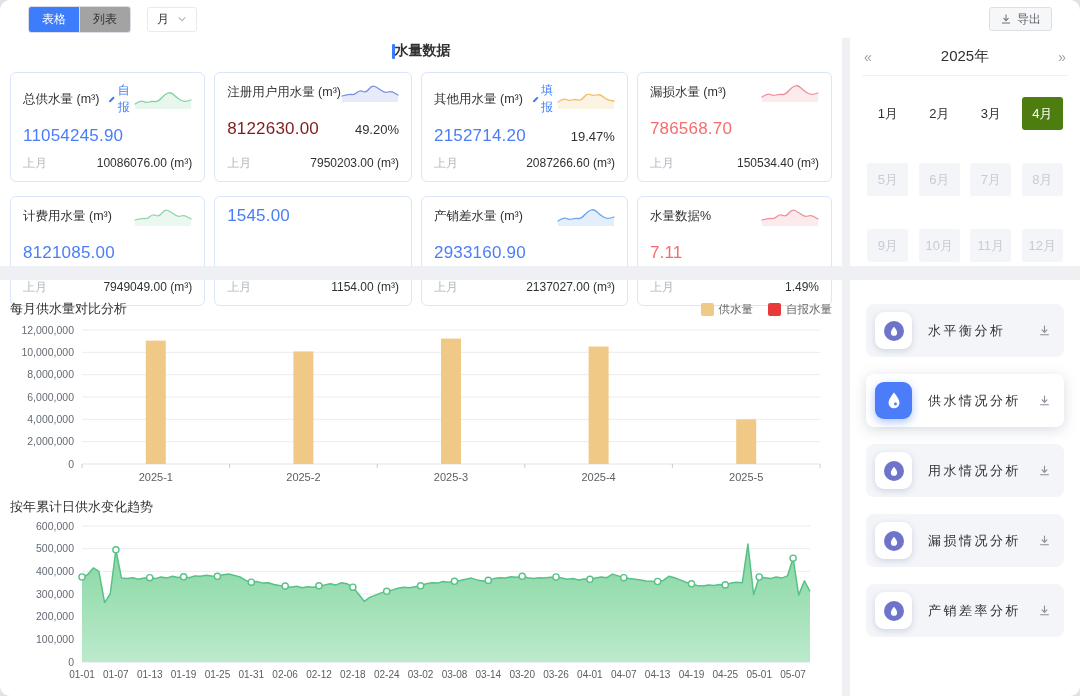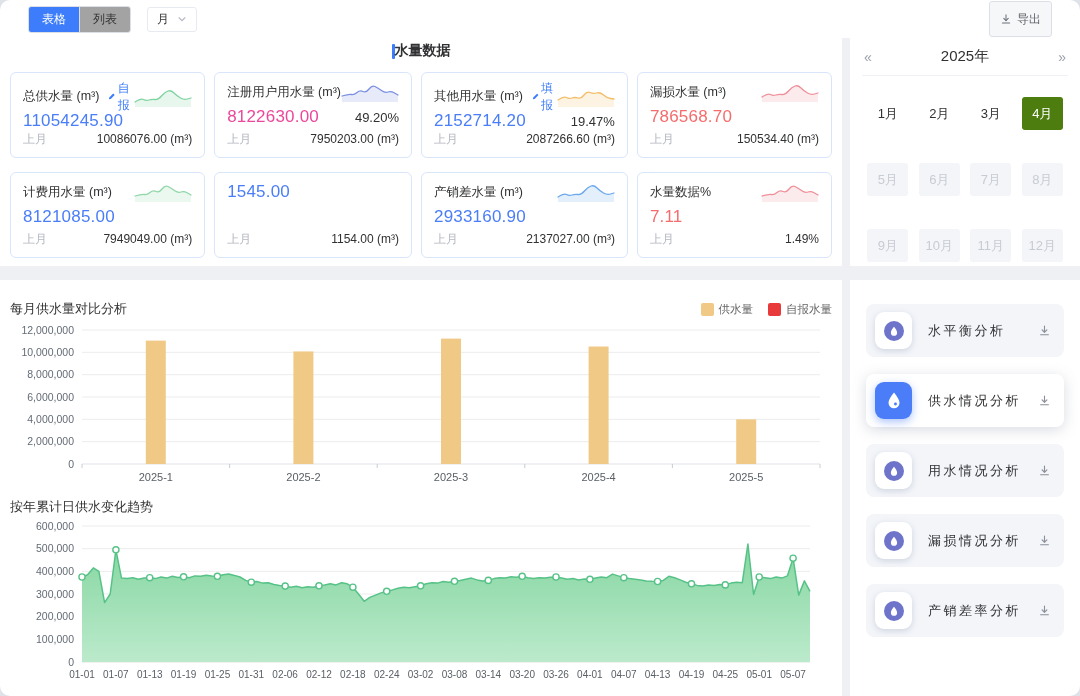--- a/index.html
+++ b/index.html
@@ -9,34 +9,34 @@
     position:relative;overflow:hidden;
   }
   .app{position:absolute;inset:0;background:#fff;border-radius:10px;overflow:hidden;display:flex;flex-direction:column;}
   
   .topbar{height:38px;display:flex;align-items:center;padding:0 28px;gap:16px;flex:0 0 auto;}
   .seg{display:flex;border:1px solid #dcdfe6;border-radius:3px;overflow:hidden;height:25px;}
   .seg button{border:none;background:#a3a3a3;color:#333;font-size:12px;padding:0 13px;cursor:pointer;font-family:inherit;}
   .seg button.active{background:#3d7dfb;color:#fff;}
   .seg button + button{border-left:1px solid #dcdfe6;}
   .select-box{height:25px;box-sizing:border-box;border:1px solid #e7eaf0;border-radius:3px;background:#fff;display:flex;align-items:center;gap:8px;padding:0 9px;font-size:12px;color:#333;cursor:pointer;}
-  .export-btn{margin-left:auto;height:36px;border:1px solid #dcdfe6;background:#f6f7f9;border-radius:3px;display:flex;align-items:center;gap:5px;padding:0 10px;font-size:12px;color:#5f6368;cursor:pointer;font-family:inherit;}
+  .export-btn{margin-left:auto;height:24px;border:1px solid #dcdfe6;background:#f6f7f9;border-radius:3px;display:flex;align-items:center;gap:5px;padding:0 10px;font-size:12px;color:#5f6368;cursor:pointer;font-family:inherit;}
   
   .main{flex:1;display:flex;min-height:0;}
   .left-col{flex:1;display:flex;flex-direction:column;min-width:0;}
   .right-col{width:230px;flex:0 0 auto;display:flex;flex-direction:column;}
   .v-gap{width:8px;background:#eef0f4;flex:0 0 auto;}
   .h-gap{height:14px;background:#eef0f4;flex:0 0 auto;}
   
   .cards-panel{height:228px;box-sizing:border-box;padding:2px 10px 0;}
   .section-head{display:flex;align-items:center;margin:2px 0 12px;justify-content:center;}
   .section-bar{width:3px;height:15px;background:#3d7dfb;border-radius:1px;}
   .section-title{font-size:14px;color:#303133;font-weight:700;}
   .cards-grid{display:grid;grid-template-columns:repeat(4,1fr);gap:14px 9px;}
-  .stat-card{border:1px solid #d9e5fb;border-radius:6px;background:#fff;padding:9px 12px;height:86px;box-sizing:border-box;display:flex;flex-direction:column;justify-content:space-between;}
+  .stat-card{border:1px solid #d9e5fb;border-radius:6px;background:#fff;padding:9px 12px;height:110px;box-sizing:border-box;display:flex;flex-direction:column;justify-content:space-between;}
   .card-head{display:flex;align-items:center;min-height:20px;}
   .card-title{font-size:12.5px;color:#303133;white-space:nowrap;}
   .card-badge{display:flex;align-items:center;gap:2px;color:#3d7dfb;font-size:12px;margin-left:9px;cursor:pointer;}
   .card-spark{margin-left:auto;flex:0 0 auto;}
   .card-mid{display:flex;align-items:baseline;justify-content:space-between;}
   .card-value{font-size:17px;letter-spacing:.2px;}
   .card-percent{font-size:13px;color:#303133;}
   .card-foot{display:flex;justify-content:space-between;font-size:12px;align-items:baseline;}
   .prev-label{color:#b4b8c0;}
   .prev-value{color:#303133;}
@@ -128,21 +128,21 @@
               <div class="card-head">
                 <span class="card-title">注册用户用水量 (m³)</span>
                 <span class="card-spark">
                   <svg width="58" height="20" viewBox="0 0 58 20">
                     <path d="M1,14 Q8,12 10.5,12.5 Q13,13 16,10.5 Q19,8 22,9.5 Q25,11 28,7 Q31,3 34,4.5 Q37,6 40.5,8.5 Q44,11 47,10 Q50,9 53.5,11 L57,13 L57,20 L1,20 Z" fill="#7a8fe0" opacity="0.18"></path>
                     <path d="M1,14 Q8,12 10.5,12.5 Q13,13 16,10.5 Q19,8 22,9.5 Q25,11 28,7 Q31,3 34,4.5 Q37,6 40.5,8.5 Q44,11 47,10 Q50,9 53.5,11 L57,13" fill="none" stroke="#7a8fe0" stroke-width="1.3" stroke-linecap="round"></path>
                   </svg>
                 </span>
               </div>
               <div class="card-mid">
-                <span class="card-value" style="color: #ec4899;">8122630.00</span>
+                <span class="card-value" style="color: #7f1d1d;">8122630.00</span>
                 <span class="card-percent">49.20%</span>
               </div>
               <div class="card-foot">
                 <span class="prev-label">上月</span>
                 <span class="prev-value">7950203.00 (m³)</span>
               </div>
             </div>
             <div class="stat-card">
               <div class="card-head">
                 <span class="card-title">其他用水量 (m³)</span>

